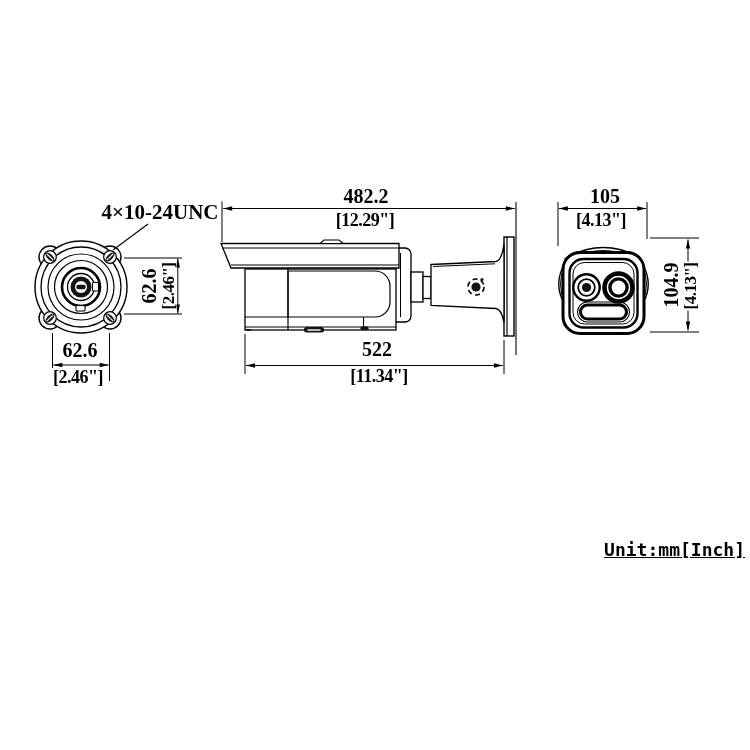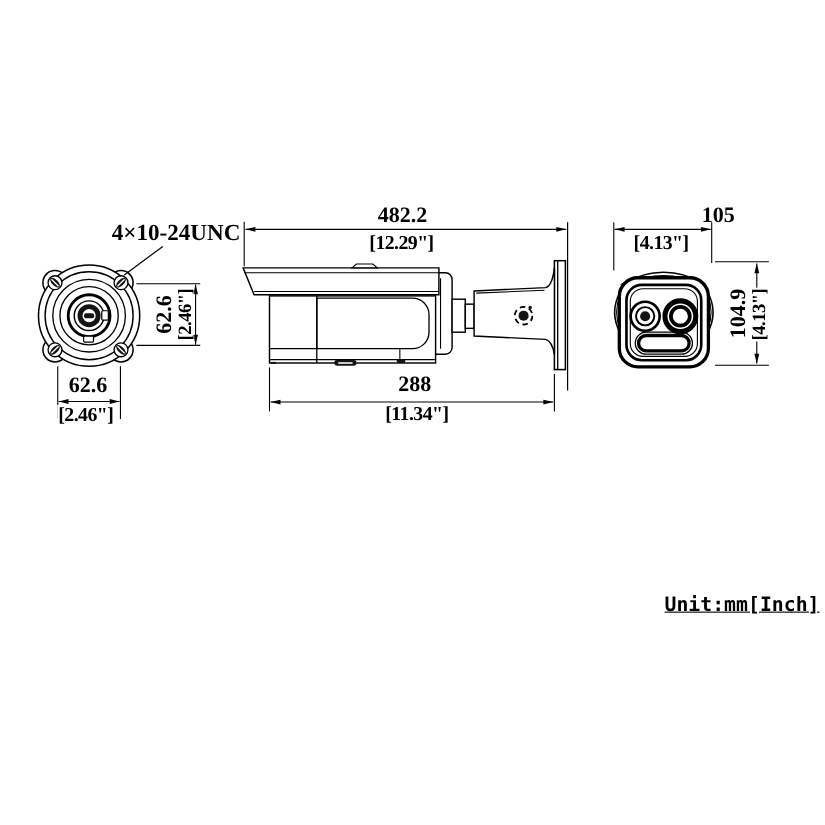--- a/index.html
+++ b/index.html
@@ -193,24 +193,24 @@
 
 <div class="lbl mm" style="left:80px;top:350px;">62.6</div>
 <div class="lbl inch bg" style="left:78px;top:377px;">[2.46"]</div>
 
 <div class="lbl mm rot" style="left:149px;top:286px;">62.6</div>
 <div class="lbl sm rot bg" style="left:168px;top:286px;">[2.46"]</div>
 
 <div class="lbl mm" style="left:366px;top:196px;">482.2</div>
 <div class="lbl inch bg" style="left:365px;top:220px;">[12.29"]</div>
 
-<div class="lbl mm" style="left:377px;top:349px;">288</div>
+<div class="lbl mm" style="left:377px;top:349px;">522</div>
 <div class="lbl inch bg" style="left:379px;top:376px;">[11.34"]</div>
 
-<div class="lbl mm" style="left:605px;top:196px;margin-left:48px;">105</div>
+<div class="lbl mm" style="left:605px;top:196px;">105</div>
 <div class="lbl inch bg" style="left:601px;top:220px;">[4.13"]</div>
 
 <div class="lbl mm rot" style="left:671px;top:285px;">104.9</div>
 <div class="lbl sm rot bg" style="left:690px;top:286px;">[4.13"]</div>
 
 <div class="lbl unit" style="left:745px;top:550px;text-decoration:underline;">Unit:mm[Inch]</div>
 
 </div>
 
 </body></html>

